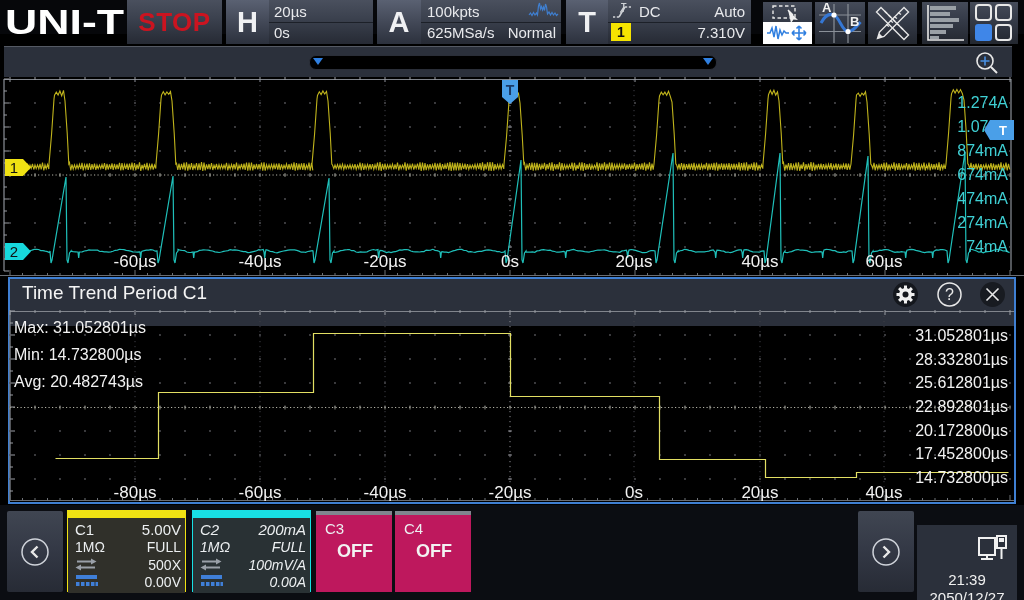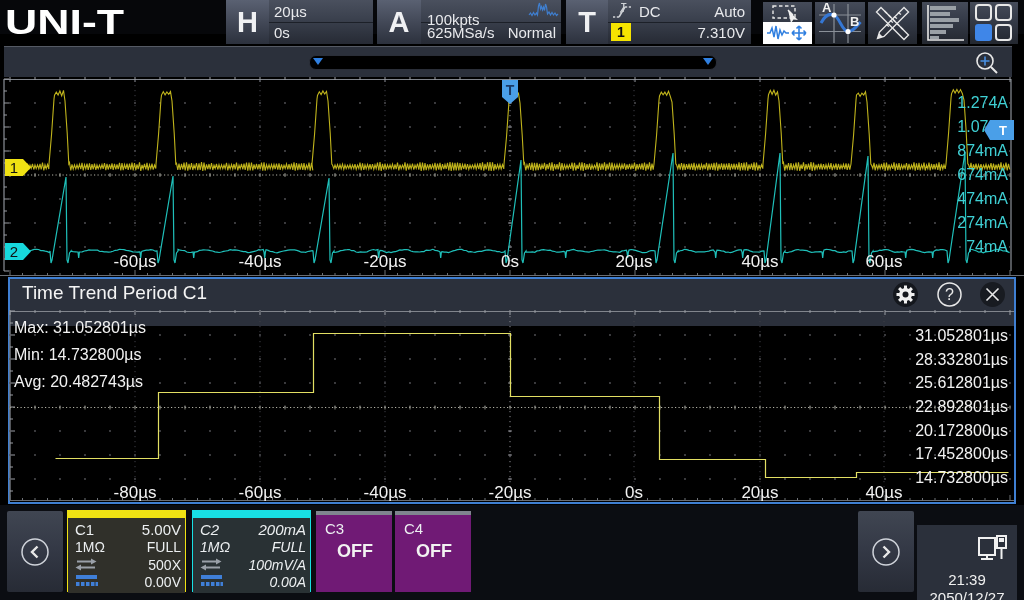--- a/index.html
+++ b/index.html
@@ -35,41 +35,42 @@
 
 #bottombar { position:absolute; left:0; top:505px; width:1024px; height:95px; background:#0b0d12; }
 .navbtn { position:absolute; top:6px; width:56px; height:81px; border-radius:2px;
   background:linear-gradient(180deg,#404652 0%,#333845 50%,#272b35 100%); }
 .navbtn svg { position:absolute; left:50%; top:50%; transform:translate(-50%,-50%); }
 .chbox { position:absolute; top:5px; height:82px; }
 .chbox .strip { position:absolute; left:0; top:0; width:100%; height:7px; }
 .chbox .body { position:absolute; left:0; top:7px; width:100%; height:75px;padding-left:20px; }
 .crow { position:absolute; left:7px; right:4px; height:18px; color:#eceff1; font-size:14px; }
 .crow .r { position:absolute; right:0; top:0; }
-.offbox { position:absolute; top:6px; width:76px; height:81px; background:#701a75; }
+.offbox { position:absolute; top:6px; width:76px; height:81px; background:#be185d; }
 .offbox .strip { position:absolute; left:0; top:0; width:100%; height:4px; background:#80858f; }
 #clock { position:absolute; left:917px; top:20px; width:100px; height:103px; background:#2b303b;
   color:#f0f0f0; text-align:center; }
 </style></head>
 <body>
 
 <div id="topbar">
   <div id="logo">UNI-T</div>
+  <div id="stop">STOP</div>
 
   <div class="tpanel" style="left:226px; width:147px;">
     <div class="lsq" style="width:43px; line-height:44px;">H</div>
     <div style="position:absolute;left:43px;top:22px;width:104px;height:1px;background:#1c2028;"></div>
     <div class="trow" style="left:48px;top:3px;">20µs</div>
     <div class="trow" style="left:48px;top:24px;">0s</div>
   </div>
 
   <div class="tpanel" style="left:377px; width:184px;">
     <div class="lsq" style="width:44px; line-height:44px;">A</div>
     <div style="position:absolute;left:44px;top:22px;width:140px;height:1px;background:#1c2028;"></div>
-    <div class="trow" style="left:50px;top:3px;margin-top:8px;">100kpts</div>
+    <div class="trow" style="left:50px;top:3px;">100kpts</div>
     <div class="trow" style="left:50px;top:24px;">625MSa/s</div>
     <div class="trow" style="right:5px;top:24px;">Normal</div>
     <svg class="abs" style="left:151px;top:1px;" width="31" height="19" viewBox="0 0 31 19">
       <path d="M1 14 L2.5 12 L4 14.5 L5.5 11.5 L7 14 L8.5 12 L9.5 14 L10.5 5 L11.5 2 L12.5 8 L13.5 5.5 L14.5 9 L15.5 6 L16.5 9.5 L17.5 3 L18.5 6 L19.5 13 L21 11 L22.5 14 L24 11.5 L25.5 14 L27 12 L28.5 14.5 L30 13" fill="none" stroke="#3f7fd0" stroke-width="1.2"></path>
     </svg>
   </div>
 
   <div class="tpanel" style="left:566px; width:185px;">
     <div class="lsq" style="width:42px; line-height:44px;">T</div>
     <div style="position:absolute;left:42px;top:22px;width:143px;height:1px;background:#1c2028;"></div>

